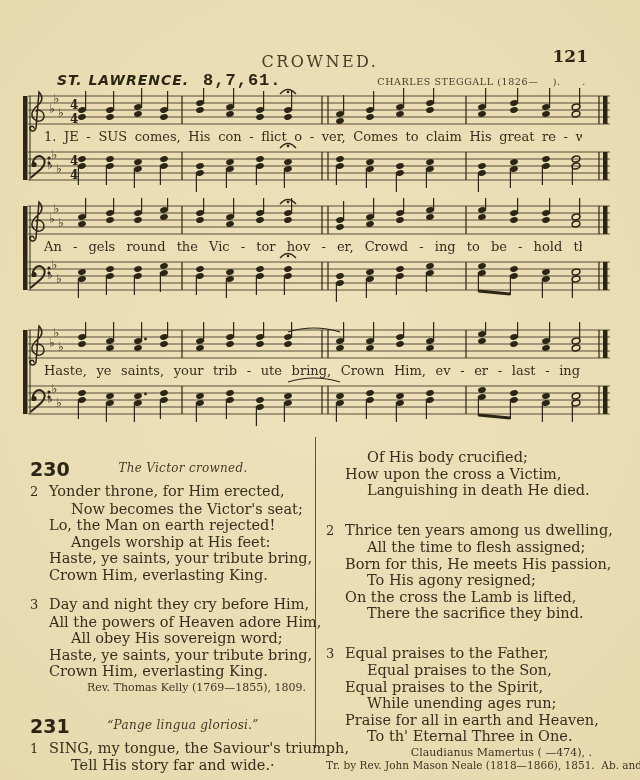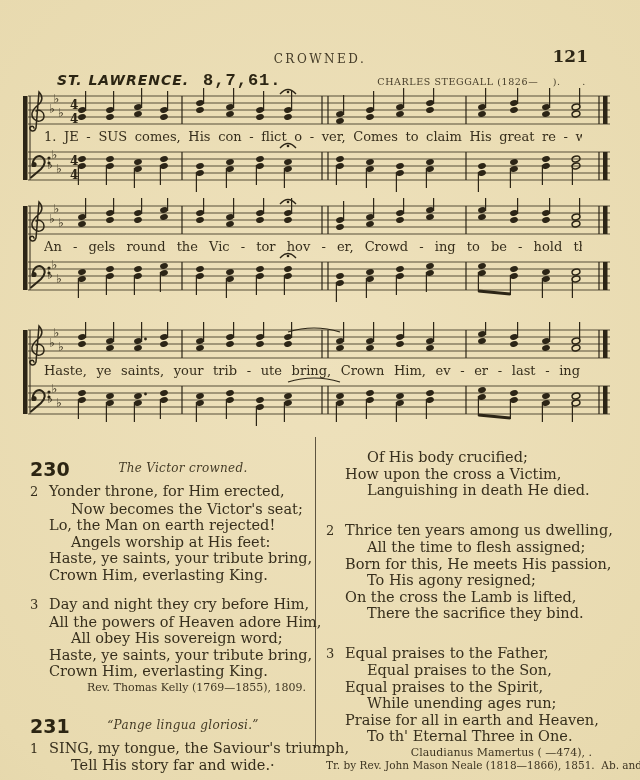--- a/index.html
+++ b/index.html
@@ -4,21 +4,21 @@
 <style>
   html,body{margin:0;padding:0;}
   body{
     width:640px;height:780px;overflow:hidden;position:relative;
     background:radial-gradient(130% 120% at 50% 45%, #eee1bc 0%, #e8daaf 55%, #dbcd9e 100%);
     font-family:"DejaVu Serif", serif;
     color:#372f1d;
   }
   
   .running-head{position:absolute;top:52px;left:0;width:640px;text-align:center;
-    font-size:12px;letter-spacing:2.5px;color:#453c28;}
+    font-size:16px;letter-spacing:2.5px;color:#453c28;}
   .page-num{position:absolute;top:46px;right:52px;font-size:17px;font-weight:bold;color:#2e2716;}
   .title-row{position:absolute;top:70px;left:57px;right:40px;height:18px;}
   .tune-title{font-family:"DejaVu Sans", sans-serif;font-weight:bold;font-size:14px;
     letter-spacing:1px;color:#2c2513;font-style:italic;}
   .tune-meter{font-family:Liberation Mono, monospace;font-weight:bold;font-size:17px;
     letter-spacing:1px;color:#2c2513;margin-left:14px;}
   .composer{position:absolute;right:14px;top:6px;font-size:9.5px;letter-spacing:.6px;
     color:#453c28;white-space:pre;}
   
   .system{position:absolute;left:22px;width:594px;height:104px;}

